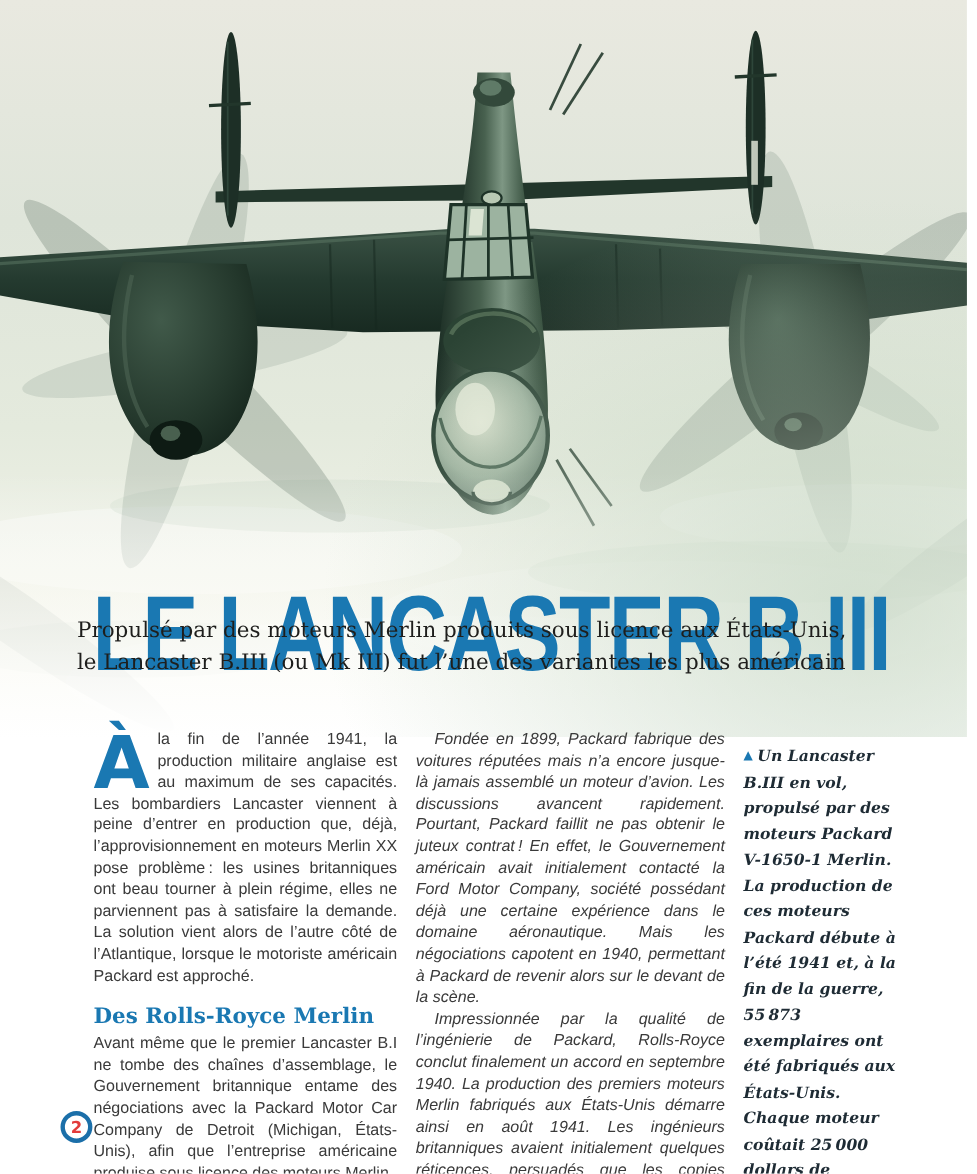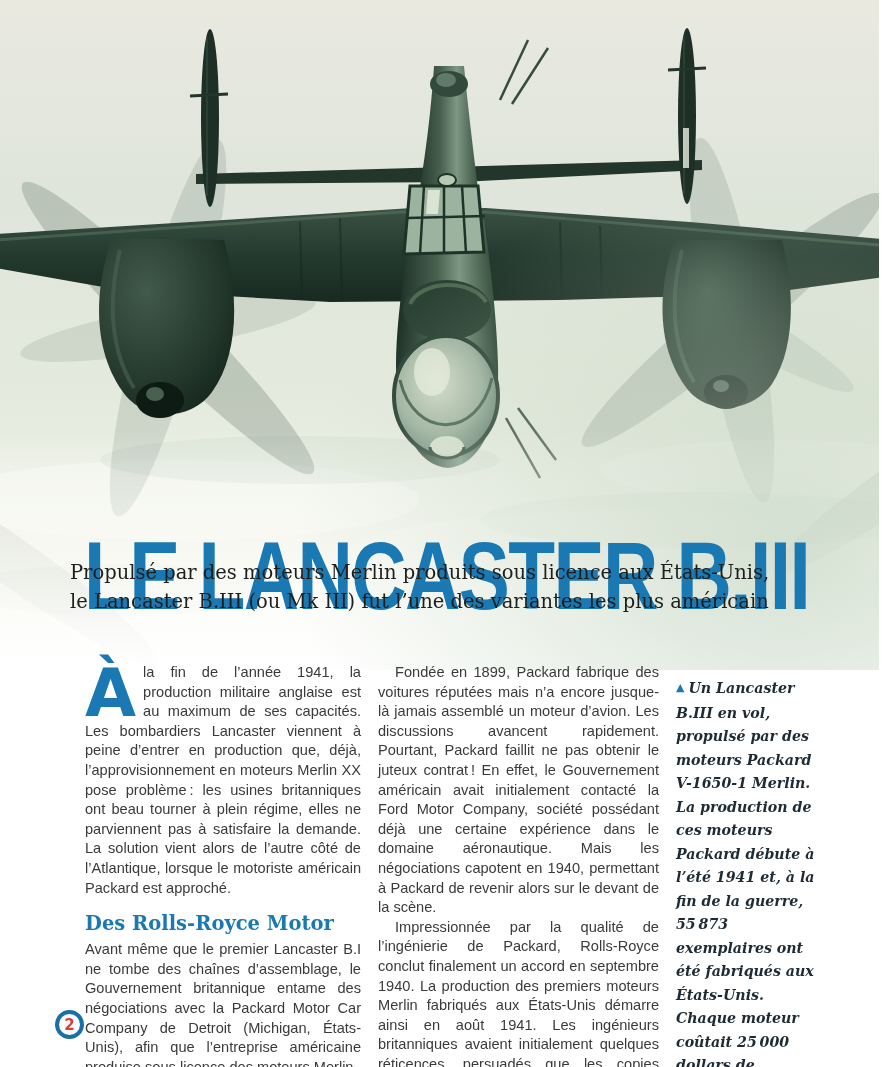--- a/index.html
+++ b/index.html
@@ -27,21 +27,21 @@
 
   .columns { position:absolute; left:85px; top:663px; width:731px; display:flex; }
   .col-1 { width:276px; margin-right:17px; }
   .col-2 { width:281px; margin-right:17px; }
   .col-3 { width:140px; }
 
   .body-text {
     margin:0; font-size:14.6px; line-height:19.6px;
     text-align:justify; color:#3a3a3a;
   }
-  .indent { text-indent:17px; }
+  .indent { text-indent:17px;font-style:italic; }
 
   .dropcap {
     float:left;
     font-family:"DejaVu Sans", sans-serif;
     font-weight:bold; font-size:66px; line-height:52px;
     letter-spacing:-2px; color:#1a78b2;
     padding:5px 9px 0 0;
   }
   .section-heading {
     margin:14px 0 5px 0;
@@ -224,21 +224,21 @@
     <div>le Lancaster B.III (ou Mk III) fut l’une des variantes les plus américain</div>
   </div>
 
   <div class="columns">
 
     <div class="col-1">
       <p class="body-text">
         <span class="dropcap">À</span><span>la fin de l’année 1941, la production militaire anglaise est au maximum de ses capacités. Les bombardiers Lancaster viennent à peine d’entrer en production que, déjà, l’approvisionnement en moteurs Merlin XX pose problème : les usines britanniques ont beau tourner à plein régime, elles ne parviennent pas à satisfaire la demande. La solution vient alors de l’autre côté de l’Atlantique, lorsque le motoriste américain Packard est approché.</span>
       </p>
       <h2 class="section-heading">
-        <div>Des Rolls-Royce Motor</div>
+        <div>Des Rolls-Royce Merlin</div>
       </h2>
       <p class="body-text">Avant même que le premier Lancaster B.I ne tombe des chaînes d’assemblage, le Gouvernement britannique entame des négociations avec la Packard Motor Car Company de Detroit (Michigan, États-Unis), afin que l’entreprise américaine produise sous licence des moteurs Merlin.</p>
     </div>
 
     <div class="col-2">
       <p class="body-text indent">Fondée en 1899, Packard fabrique des voitures réputées mais n’a encore jusque-là jamais assemblé un moteur d’avion. Les discussions avancent rapidement. Pourtant, Packard faillit ne pas obtenir le juteux contrat ! En effet, le Gouvernement américain avait initialement contacté la Ford Motor Company, société possédant déjà une certaine expérience dans le domaine aéronautique. Mais les négociations capotent en 1940, permettant à Packard de revenir alors sur le devant de la scène.</p>
       <p class="body-text indent">
         <span>Impressionnée par la qualité de l’ingénierie de Packard, Rolls-Royce conclut finalement un accord en septembre 1940. La production des premiers moteurs Merlin fabriqués aux États-Unis démarre ainsi en août 1941. Les ingénieurs britanniques avaient initialement quelques réticences, persuadés que les copies américaines seraient inférieures aux moteurs « </span>
       </p>
     </div>

